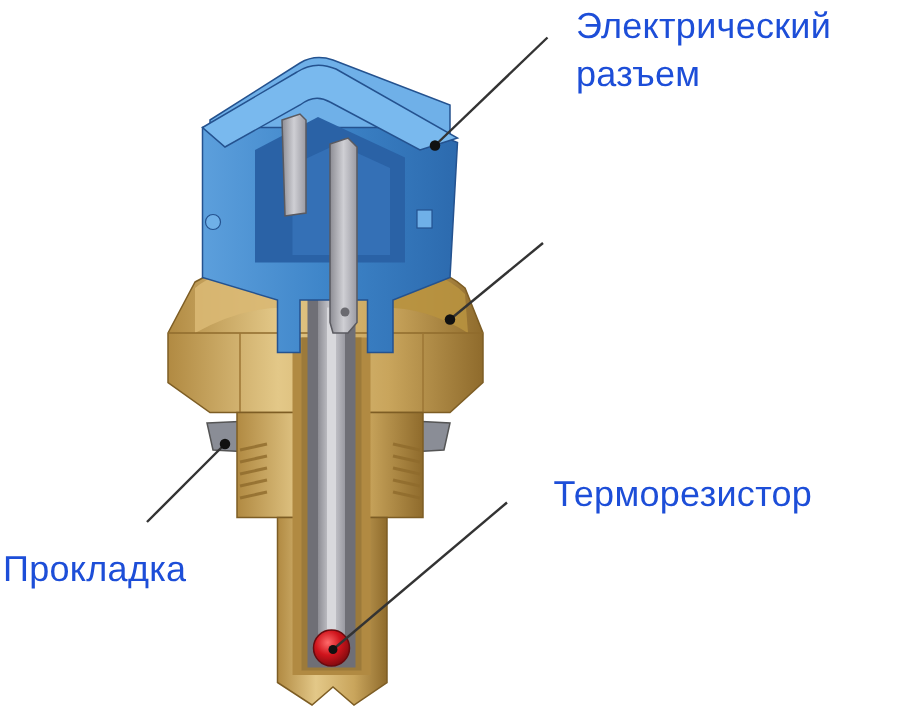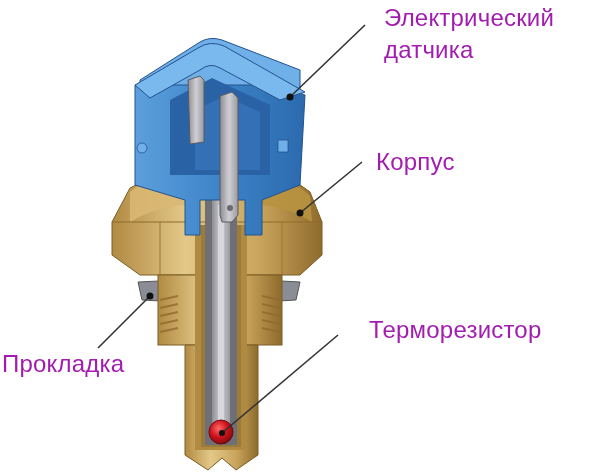--- a/index.html
+++ b/index.html
@@ -1,24 +1,24 @@
 <!DOCTYPE html>
 <html><head>
 <meta charset="utf-8">
 <style>
   html, body { margin: 0; padding: 0; background: #ffffff; }
   body { width: 600px; height: 473px; position: relative; overflow: hidden;
          font-family: "Liberation Sans", "DejaVu Sans", sans-serif; }
   #diagram { position: absolute; left: 0; top: 0; width: 600px; height: 473px; }
-  .label { position: absolute; color: #a21caf; font-size: 24px; line-height: 32px;
+  .label { position: absolute; color: #1d4ed8; font-size: 24px; line-height: 32px;
            white-space: nowrap; letter-spacing: 0.2px; }
   #lbl-connector { left: 384px; top: 2px; }
   #lbl-housing { left: 376px; top: 146px; }
   #lbl-thermistor { left: 349px; top: 314px; margin-left: 20px; }
-  #lbl-gasket { left: 2px; top: 348px; }
+  #lbl-gasket { left: 2px; top: 364px; }
 </style>
 </head>
 <body>
 
 <svg id="diagram" viewBox="0 0 600 473" xmlns="http://www.w3.org/2000/svg">
   <defs>
     <linearGradient id="brassGrad" x1="0" x2="1" y1="0" y2="0">
       <stop offset="0" stop-color="#b18a42"></stop>
       <stop offset="0.35" stop-color="#e3c888"></stop>
       <stop offset="0.7" stop-color="#c9a55c"></stop>
@@ -115,23 +115,22 @@
     <circle cx="300" cy="213" r="3.5" stroke="none"></circle>
     <line x1="150" y1="296" x2="98" y2="348"></line>
     <circle cx="150" cy="296" r="3.5" stroke="none"></circle>
     <line x1="222" y1="433" x2="338" y2="335"></line>
     <circle cx="222" cy="433" r="3" stroke="none"></circle>
   </g>
 </svg>
 
 <div id="lbl-connector" class="label">
   <div>Электрический</div>
-  <div>датчика</div>
+  <div>разъем</div>
 </div>
 <div id="lbl-housing" class="label">
-  <div>Корпус</div>
 </div>
 <div id="lbl-thermistor" class="label">
   <div>Терморезистор</div>
 </div>
 <div id="lbl-gasket" class="label">
   <div>Прокладка</div>
 </div>
 
 </body></html>

